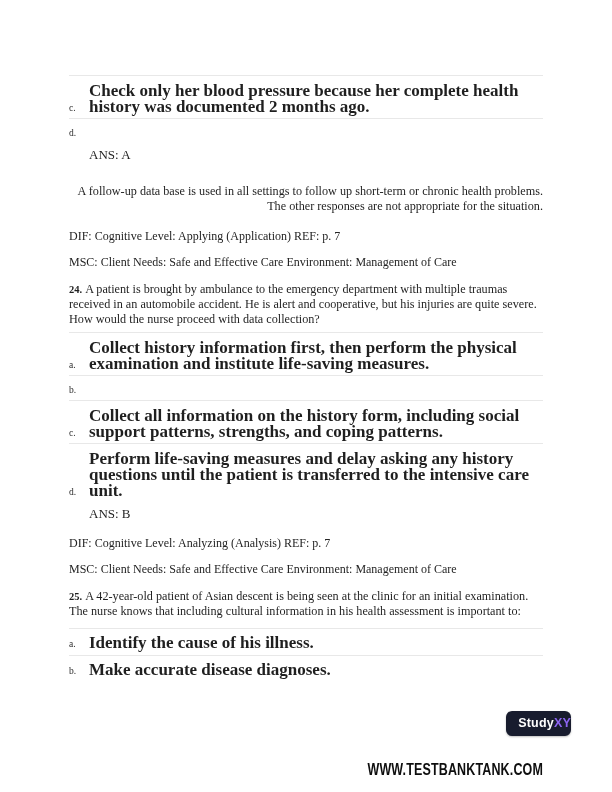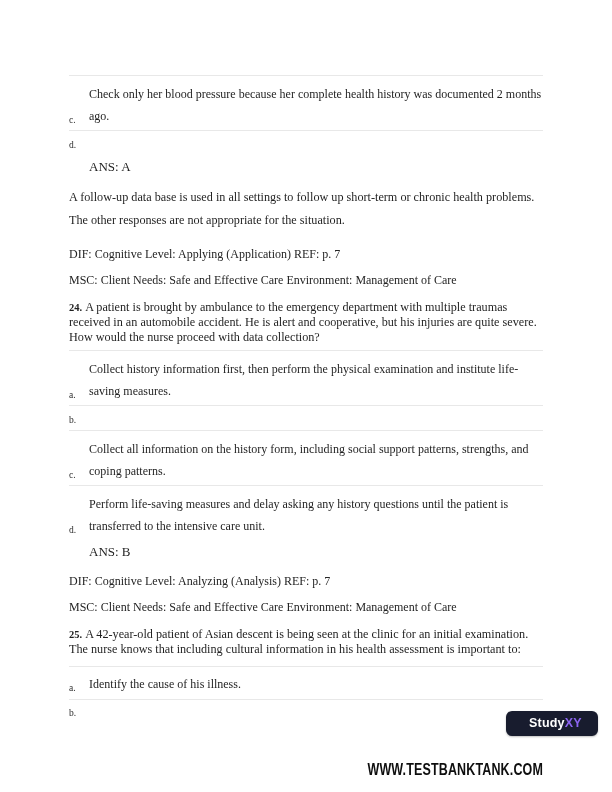--- a/index.html
+++ b/index.html
@@ -20,39 +20,39 @@
   .opt-row {
     display:flex; align-items:flex-end;
     border-top:1px solid #e8e8e8;
     padding:7px 0 3px 0;
   }
   .opt-row.single { padding:6px 0 4px 0; }
   .opt-letter {
     flex:0 0 20px; width:20px;
     font-size:9.5px; line-height:14px; color:#2a2a2a;
   }
-  .opt-text { flex:1; font-size:12px; line-height:22px; }
+  .opt-text { flex:1; font-size:17px; line-height:16px;font-weight:bold; }
 
   .ans { margin-top:5px; font-size:13px; line-height:14px;margin-left:20px; }
-  .rationale { margin-top:12px; font-size:12.2px; line-height:23px; }
+  .rationale { margin-top:22px; font-size:12.2px; line-height:15px;text-align:right; }
   .meta { font-size:12px; line-height:13px; color:#242424; }
   .dif { margin-top:16px; }
   .msc { margin-top:13px; }
   .stem { margin-top:13px; font-size:12.2px; line-height:15px; }
   .qnum { font-size:10.5px; margin-right:3px;font-weight:bold; }
   .opts { margin-top:5px; }
   .opts--late { margin-top:9px; }
 
   .brand-badge {
     position:absolute; left:506px; top:711px;
-    width:92px; height:25px;
+    width:65px; height:25px;
     background:#181c2e;
     border-radius:6px;
-    display:flex; align-items:center; 
-    gap:8px;
+    display:flex; align-items:center; justify-content:center;
+    gap:1px;
     box-shadow:0 1px 2px rgba(0,0,0,0.25);
     cursor:pointer;
   }
   .brand-text {
     font-family:"Liberation Sans", sans-serif;
     font-weight:bold; font-size:12.5px; color:#ffffff;
     letter-spacing:0.2px; line-height:1;
   }
   .brand-xy { color:#8c64f0; }
 
@@ -112,20 +112,21 @@
 
   <section>
     <p class="stem"><span class="qnum">25.</span><span>A 42-year-old patient of Asian descent is being seen at the clinic for an initial examination. The nurse knows that including cultural information in his health assessment is important to:</span></p>
     <div class="opts opts--late">
       <div class="opt-row single">
         <span class="opt-letter">a.</span>
         <span class="opt-text">Identify the cause of his illness.</span>
       </div>
       <div class="opt-row single">
         <span class="opt-letter">b.</span>
+        <span class="opt-text">Make accurate disease diagnoses.</span>
       </div>
     </div>
   </section>
 
 </div>
 
 <div class="brand-badge">
   <svg width="15" height="15" viewBox="0 0 15 15">
     <defs>
       <linearGradient id="plusgrad" x1="0" y1="0" x2="1" y2="1">

